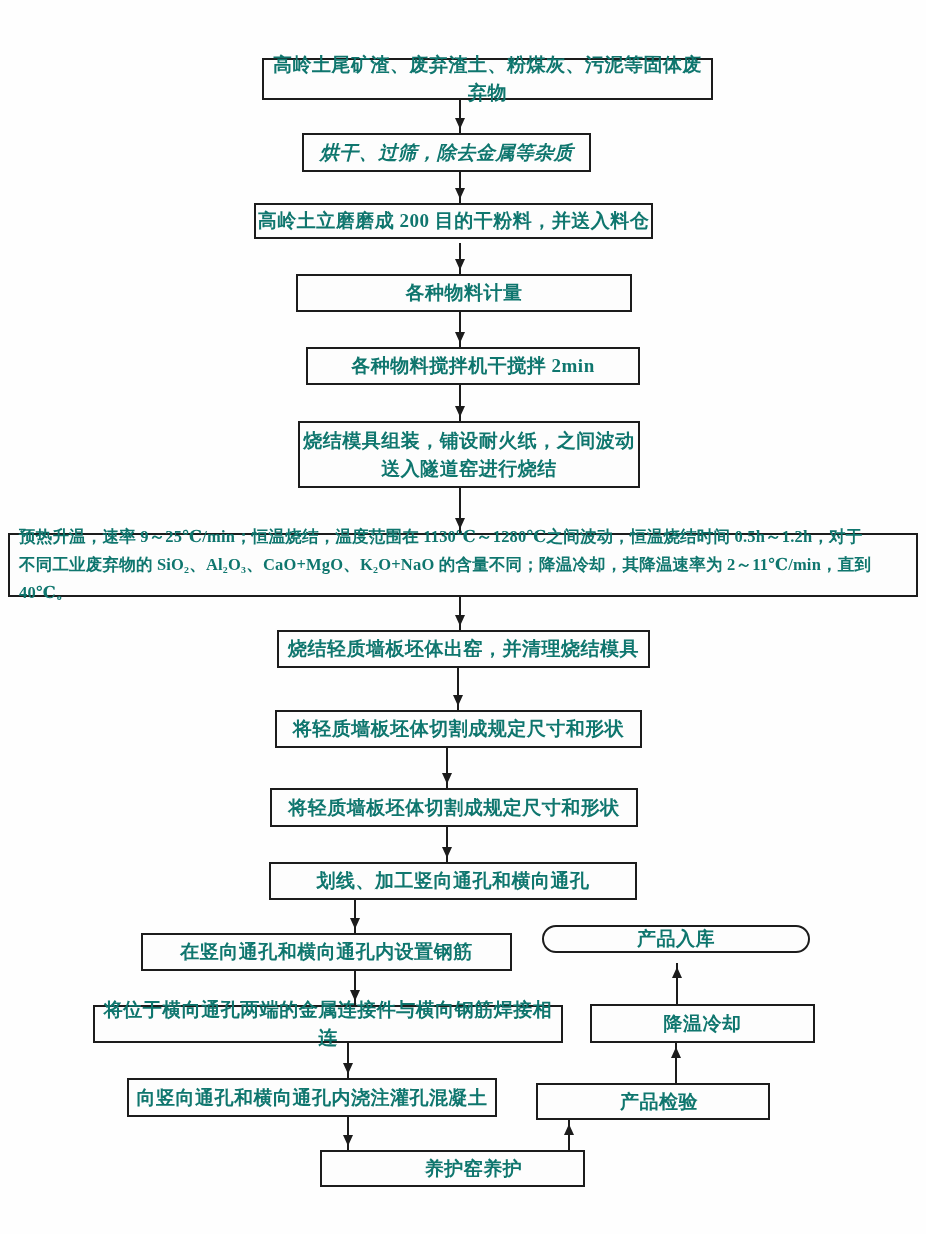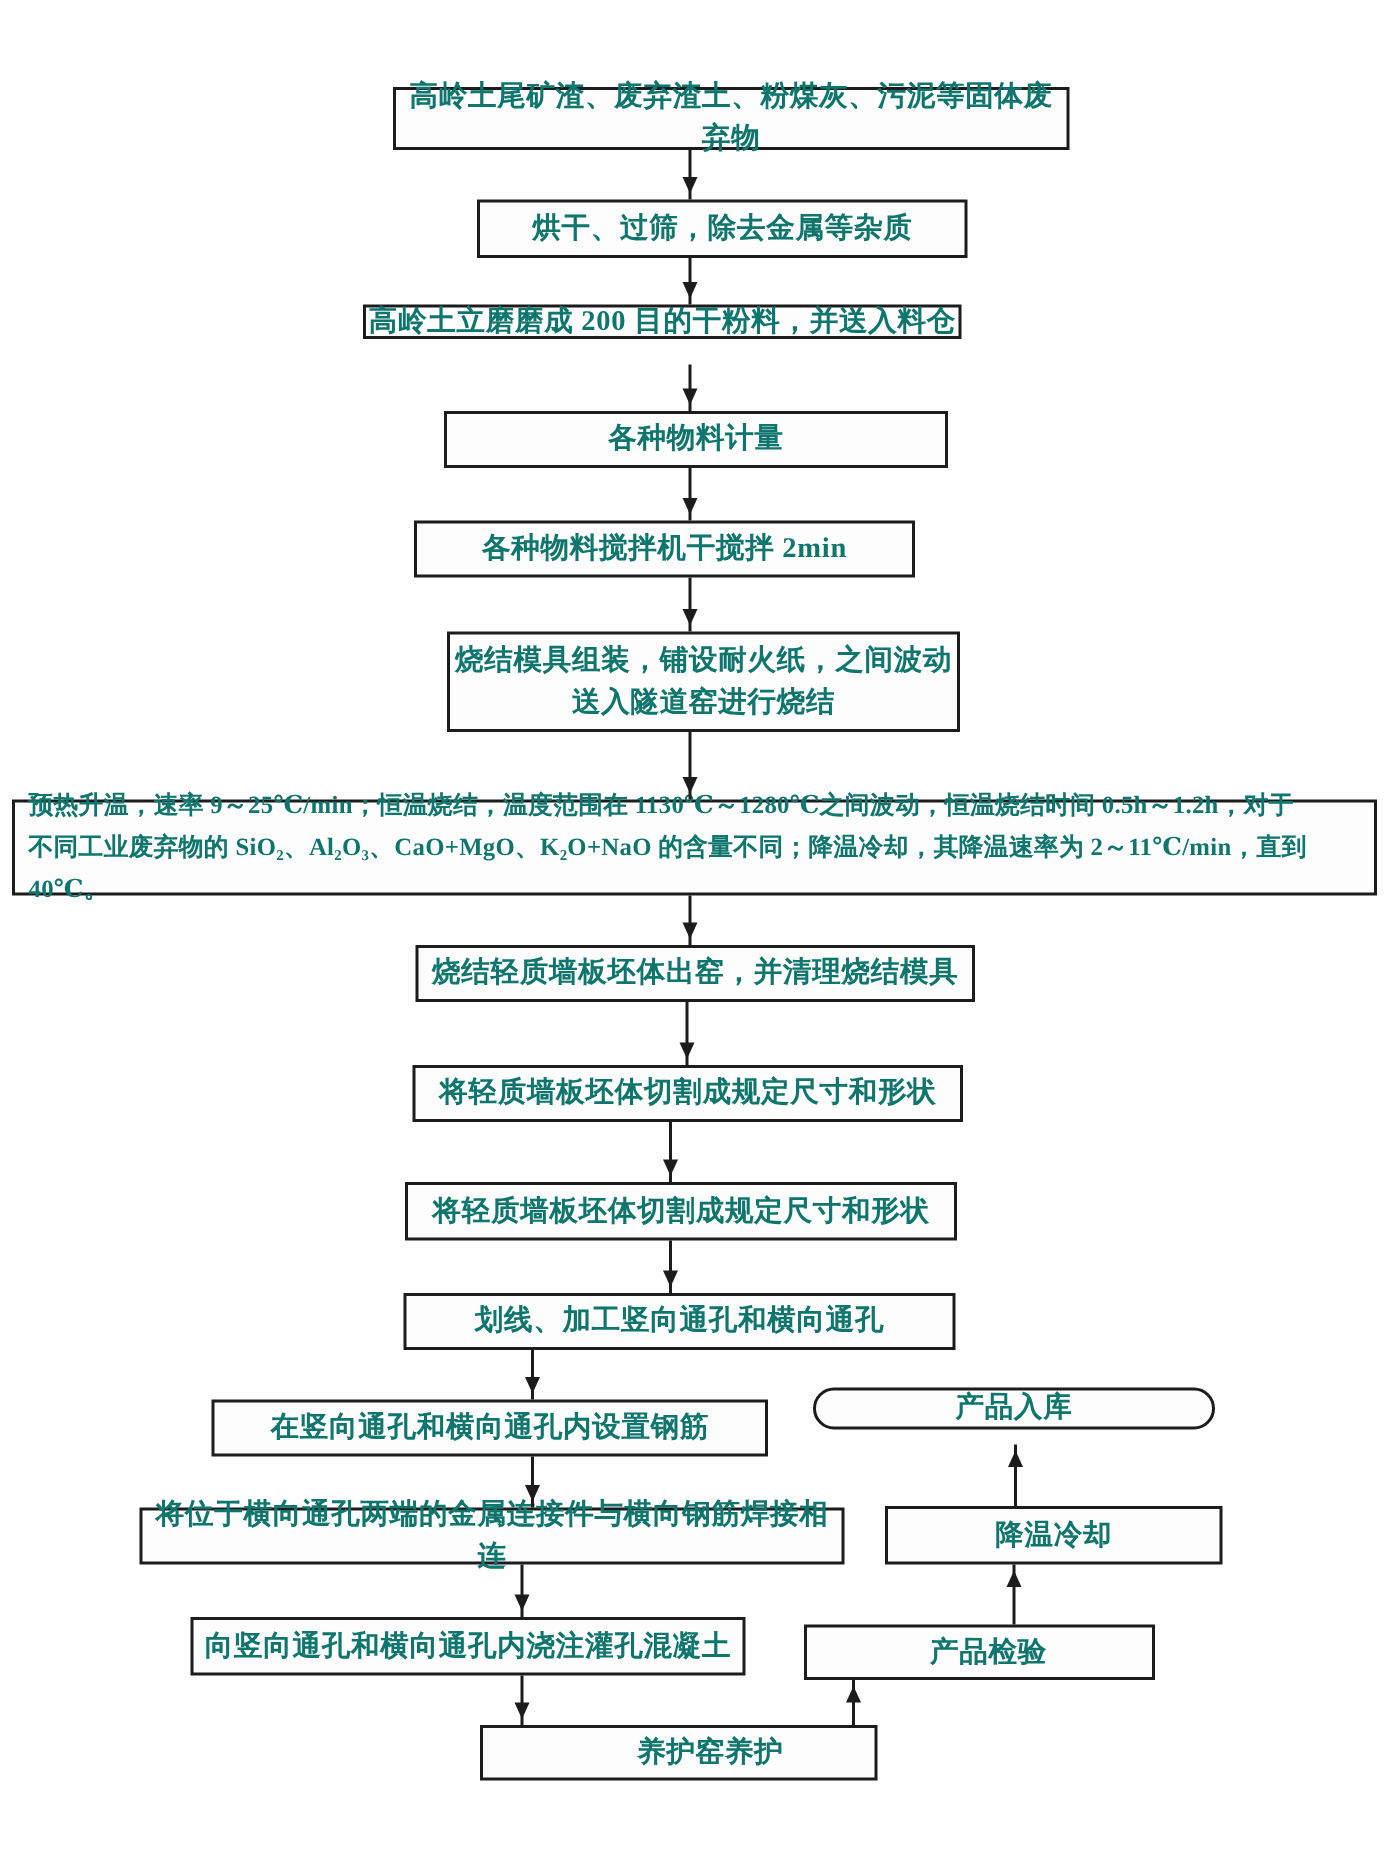--- a/index.html
+++ b/index.html
@@ -65,27 +65,27 @@
     border-bottom: 11px solid #1c1c1c;
   }
 </style>
 </head>
 <body>
 
 <div class="page">
 
   <div class="node" style="left:262px; top:58px; width:451px; height:42px;">高岭土尾矿渣、废弃渣土、粉煤灰、污泥等固体废弃物</div>
 
-  <div class="node" style="left:318px; top:133px; width:327px; height:39px;">烘干、过筛，除去金属等杂质</div>
+  <div class="node" style="left:302px; top:133px; width:289px; height:39px;font-style:italic;">烘干、过筛，除去金属等杂质</div>
 
-  <div class="node" style="left:242px; top:203px; width:399px; height:23px;">高岭土立磨磨成 200 目的干粉料，并送入料仓</div>
+  <div class="node" style="left:254px; top:203px; width:399px; height:36px;">高岭土立磨磨成 200 目的干粉料，并送入料仓</div>
 
   <div class="node" style="left:296px; top:274px; width:336px; height:38px;">各种物料计量</div>
 
-  <div class="node" style="left:276px; top:347px; width:334px; height:38px;text-align:right;">各种物料搅拌机干搅拌 2min</div>
+  <div class="node" style="left:306px; top:347px; width:334px; height:38px;text-align:right;">各种物料搅拌机干搅拌 2min</div>
 
   <div class="node" style="left:298px; top:421px; width:342px; height:67px;">烧结模具组装，铺设耐火纸，之间波动
 送入隧道窑进行烧结</div>
 
   <div class="node wide" style="left:8px; top:533px; width:910px; height:64px;">预热升温，速率 9～25℃/min；恒温烧结，温度范围在 1130℃～1280℃之间波动，恒温烧结时间 0.5h～1.2h，对于
 不同工业废弃物的 SiO₂、Al₂O₃、CaO+MgO、K₂O+NaO 的含量不同；降温冷却，其降温速率为 2～11℃/min，直到 40℃。</div>
 
   <div class="node" style="left:277px; top:630px; width:373px; height:38px;">烧结轻质墙板坯体出窑，并清理烧结模具</div>
 
   <div class="node" style="left:275px; top:710px; width:367px; height:38px;">将轻质墙板坯体切割成规定尺寸和形状</div>

